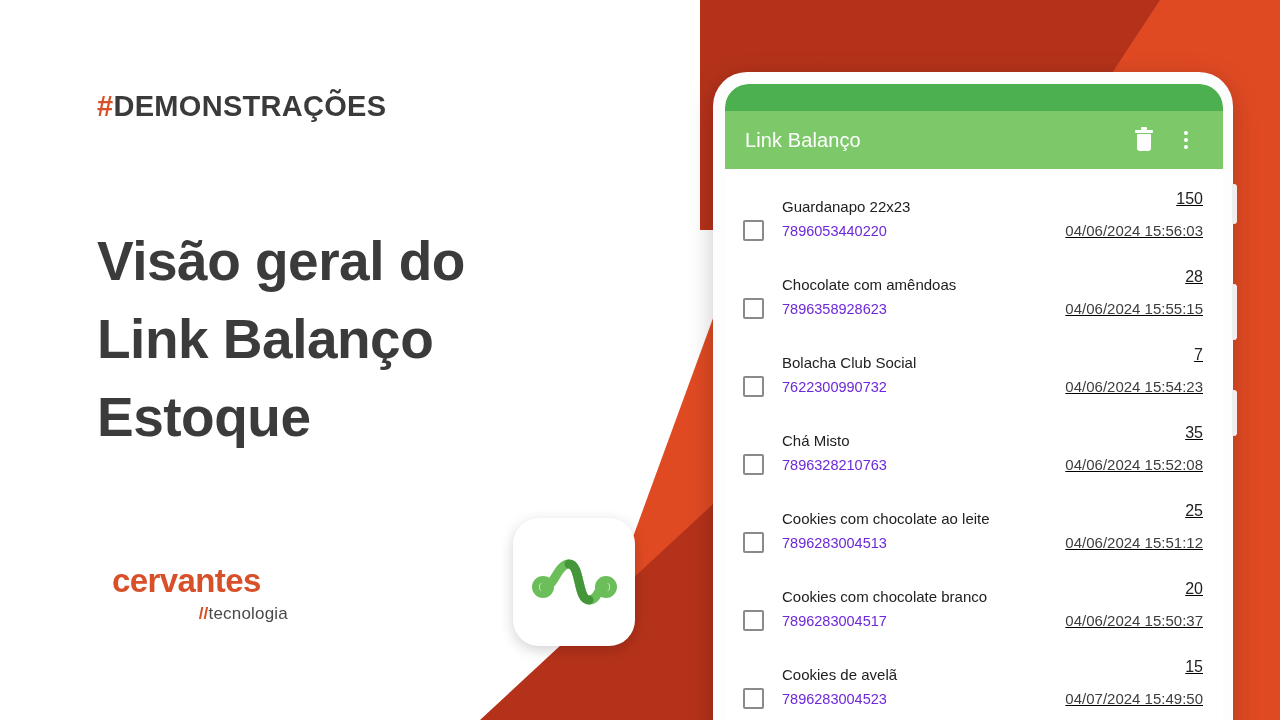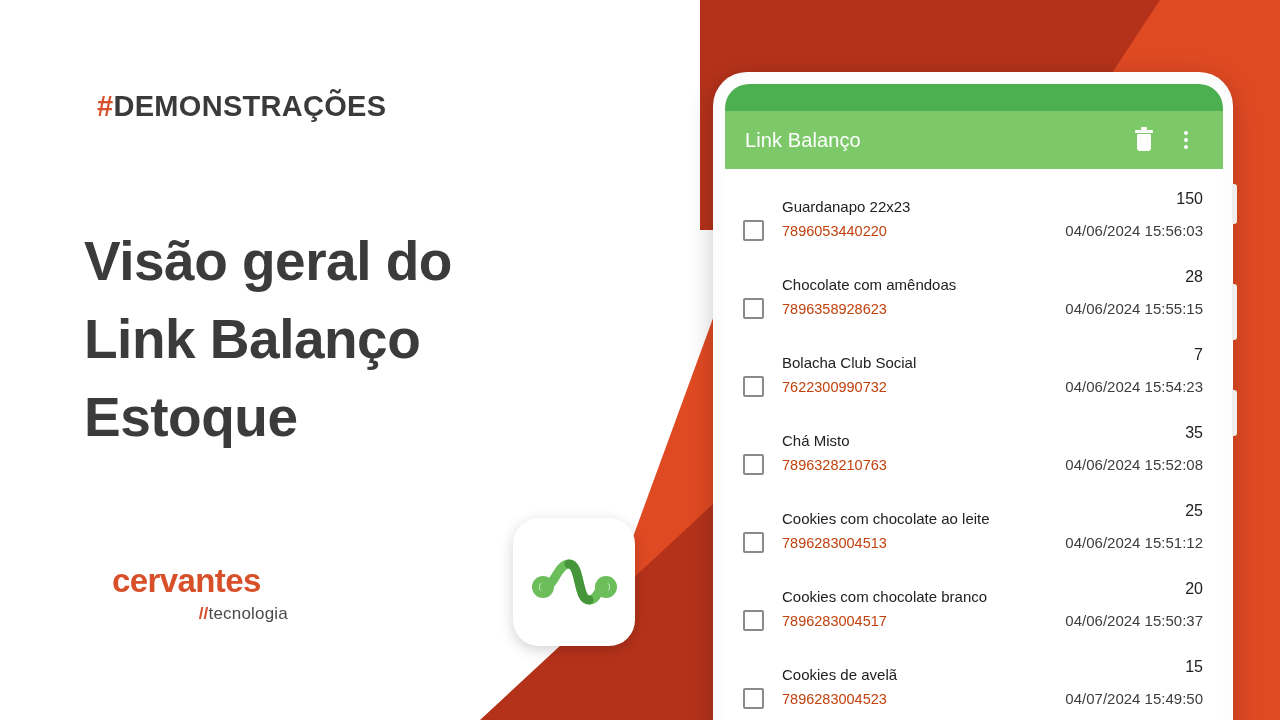--- a/index.html
+++ b/index.html
@@ -44,21 +44,21 @@
   .left-content { position:absolute; top:0; left:0; width:620px; height:720px; z-index:6; }
 
   .hashtag {
     position:absolute; left:97px; top:90px;
     font-size:29px; font-weight:bold; letter-spacing:0.3px;
     color:#3a3a3a; white-space:nowrap;
   }
   .hashtag .hash { color:#D8502A; }
 
   .headline {
-    position:absolute; left:84px; top:222px;
+    position:absolute; left:97px; top:222px;
     font-size:55px; line-height:78px; font-weight:bold;
     color:#3b3b3b; letter-spacing:-0.5px;
   }
   .headline .ln { display:block; white-space:nowrap; }
 
   
   .logo { position:absolute; left:112px; top:563px; width:200px; }
   .logo-main {
     font-size:33px; font-weight:bold; color:#D8502A;
     letter-spacing:-0.6px; line-height:36px;
@@ -142,23 +142,23 @@
   .cb {
     width:21px; height:21px; border:2px solid #8a8a8a;
     border-radius:2px; flex:none; margin-top:8px; margin-right:18px;
     background:#fff;
   }
   .row-main { flex:1; min-width:0; }
   .row-name {
     font-size:15px; color:#212121; line-height:20px; white-space:nowrap;
   }
   .row-code {
-    font-size:14.5px; color:#c2410c; line-height:20px; margin-top:4px;
-  }
-  .row-side { text-align:right; flex:none; padding-left:10px; }
+    font-size:14.5px; color:#6d28d9; line-height:20px; margin-top:4px;
+  }
+  .row-side { text-align:right; flex:none; padding-left:10px;text-decoration:underline; }
   .row-qty {
     font-size:16px; color:#212121; line-height:20px;
   }
   .row-date {
     font-size:15px; color:#3d3d3d; line-height:20px; margin-top:12px; white-space:nowrap;
   }
 </style>
 </head>
 <body>
 

